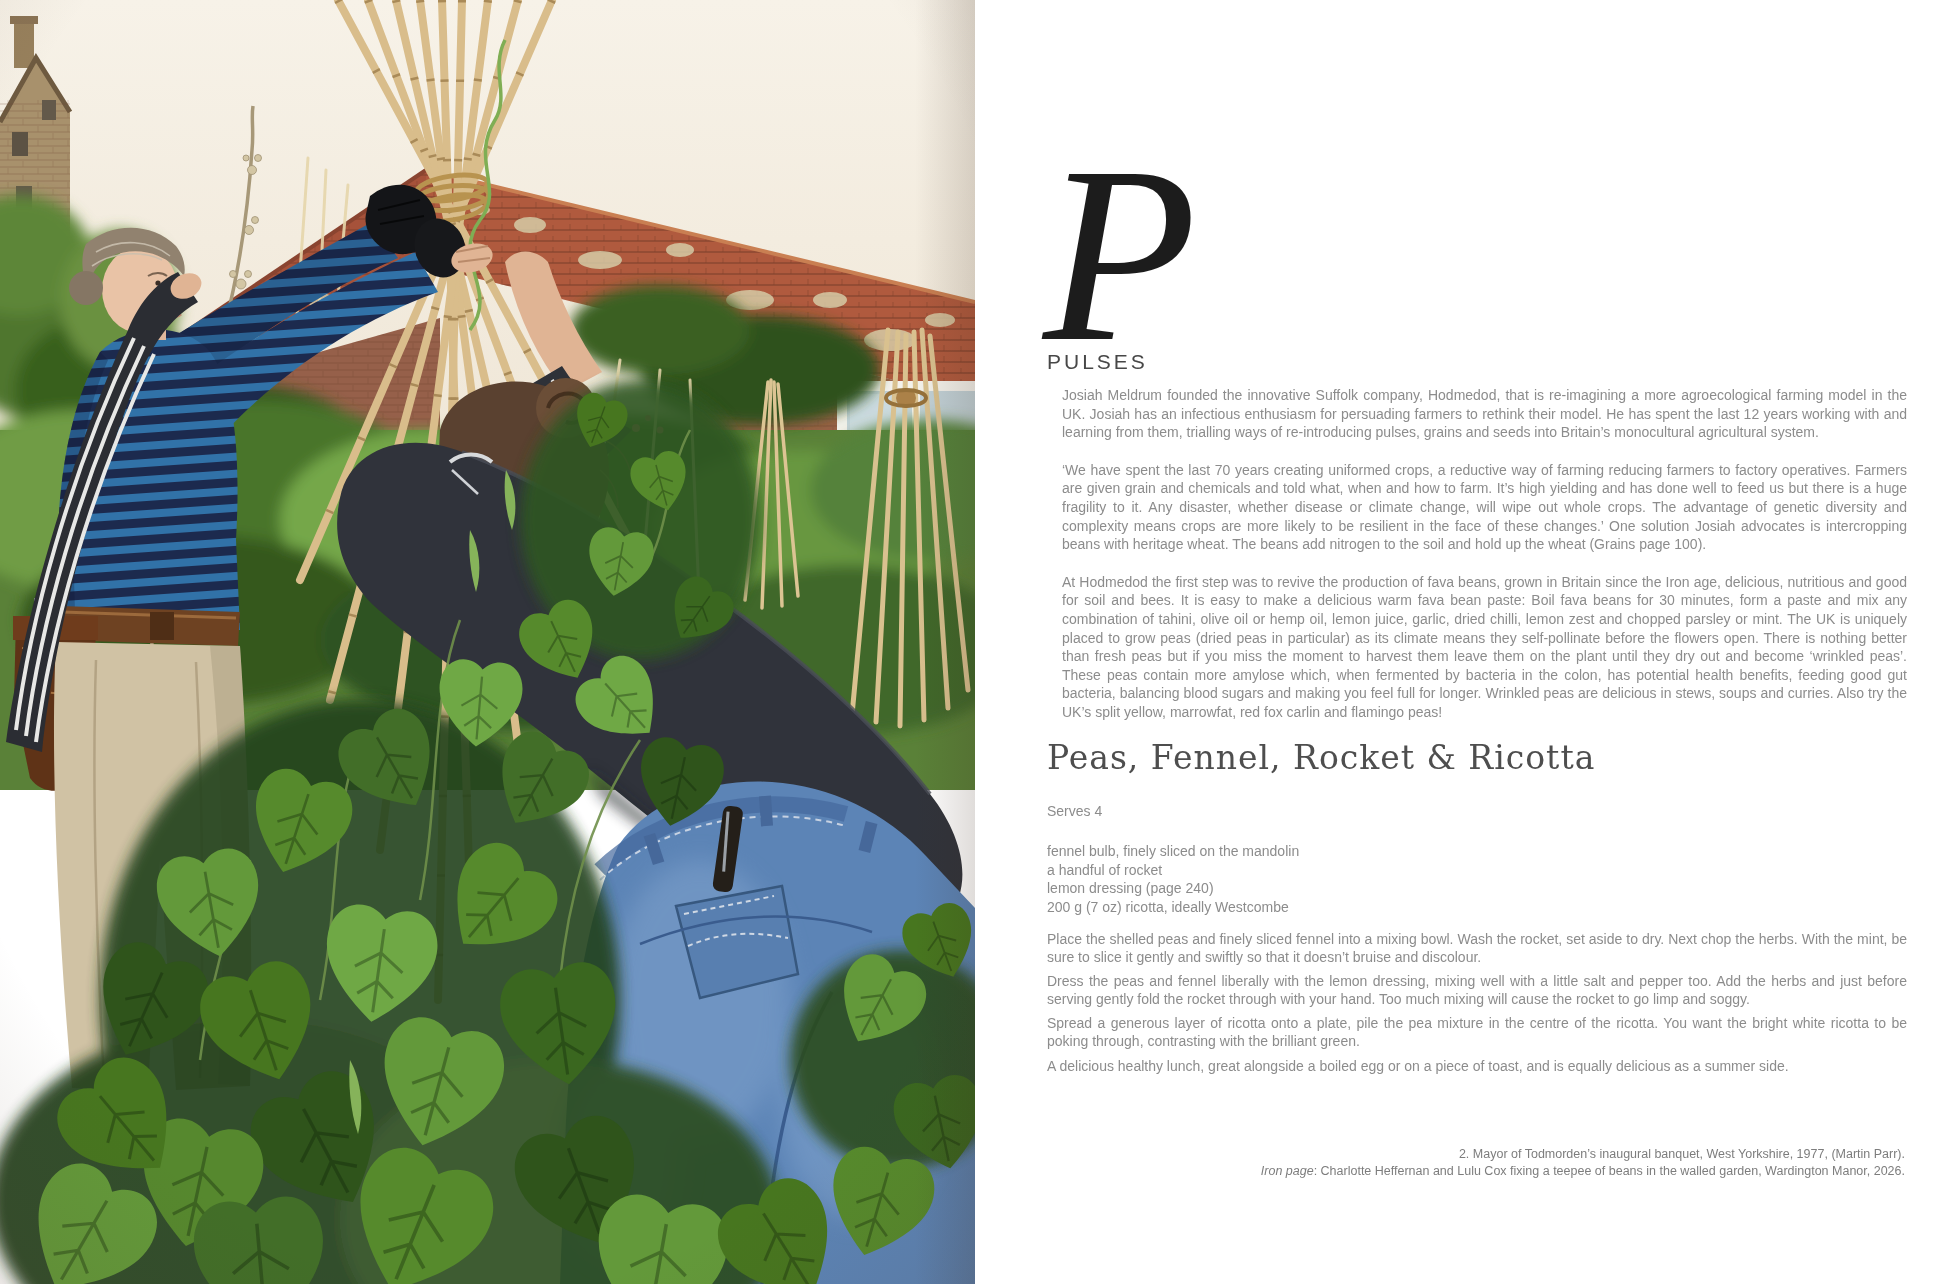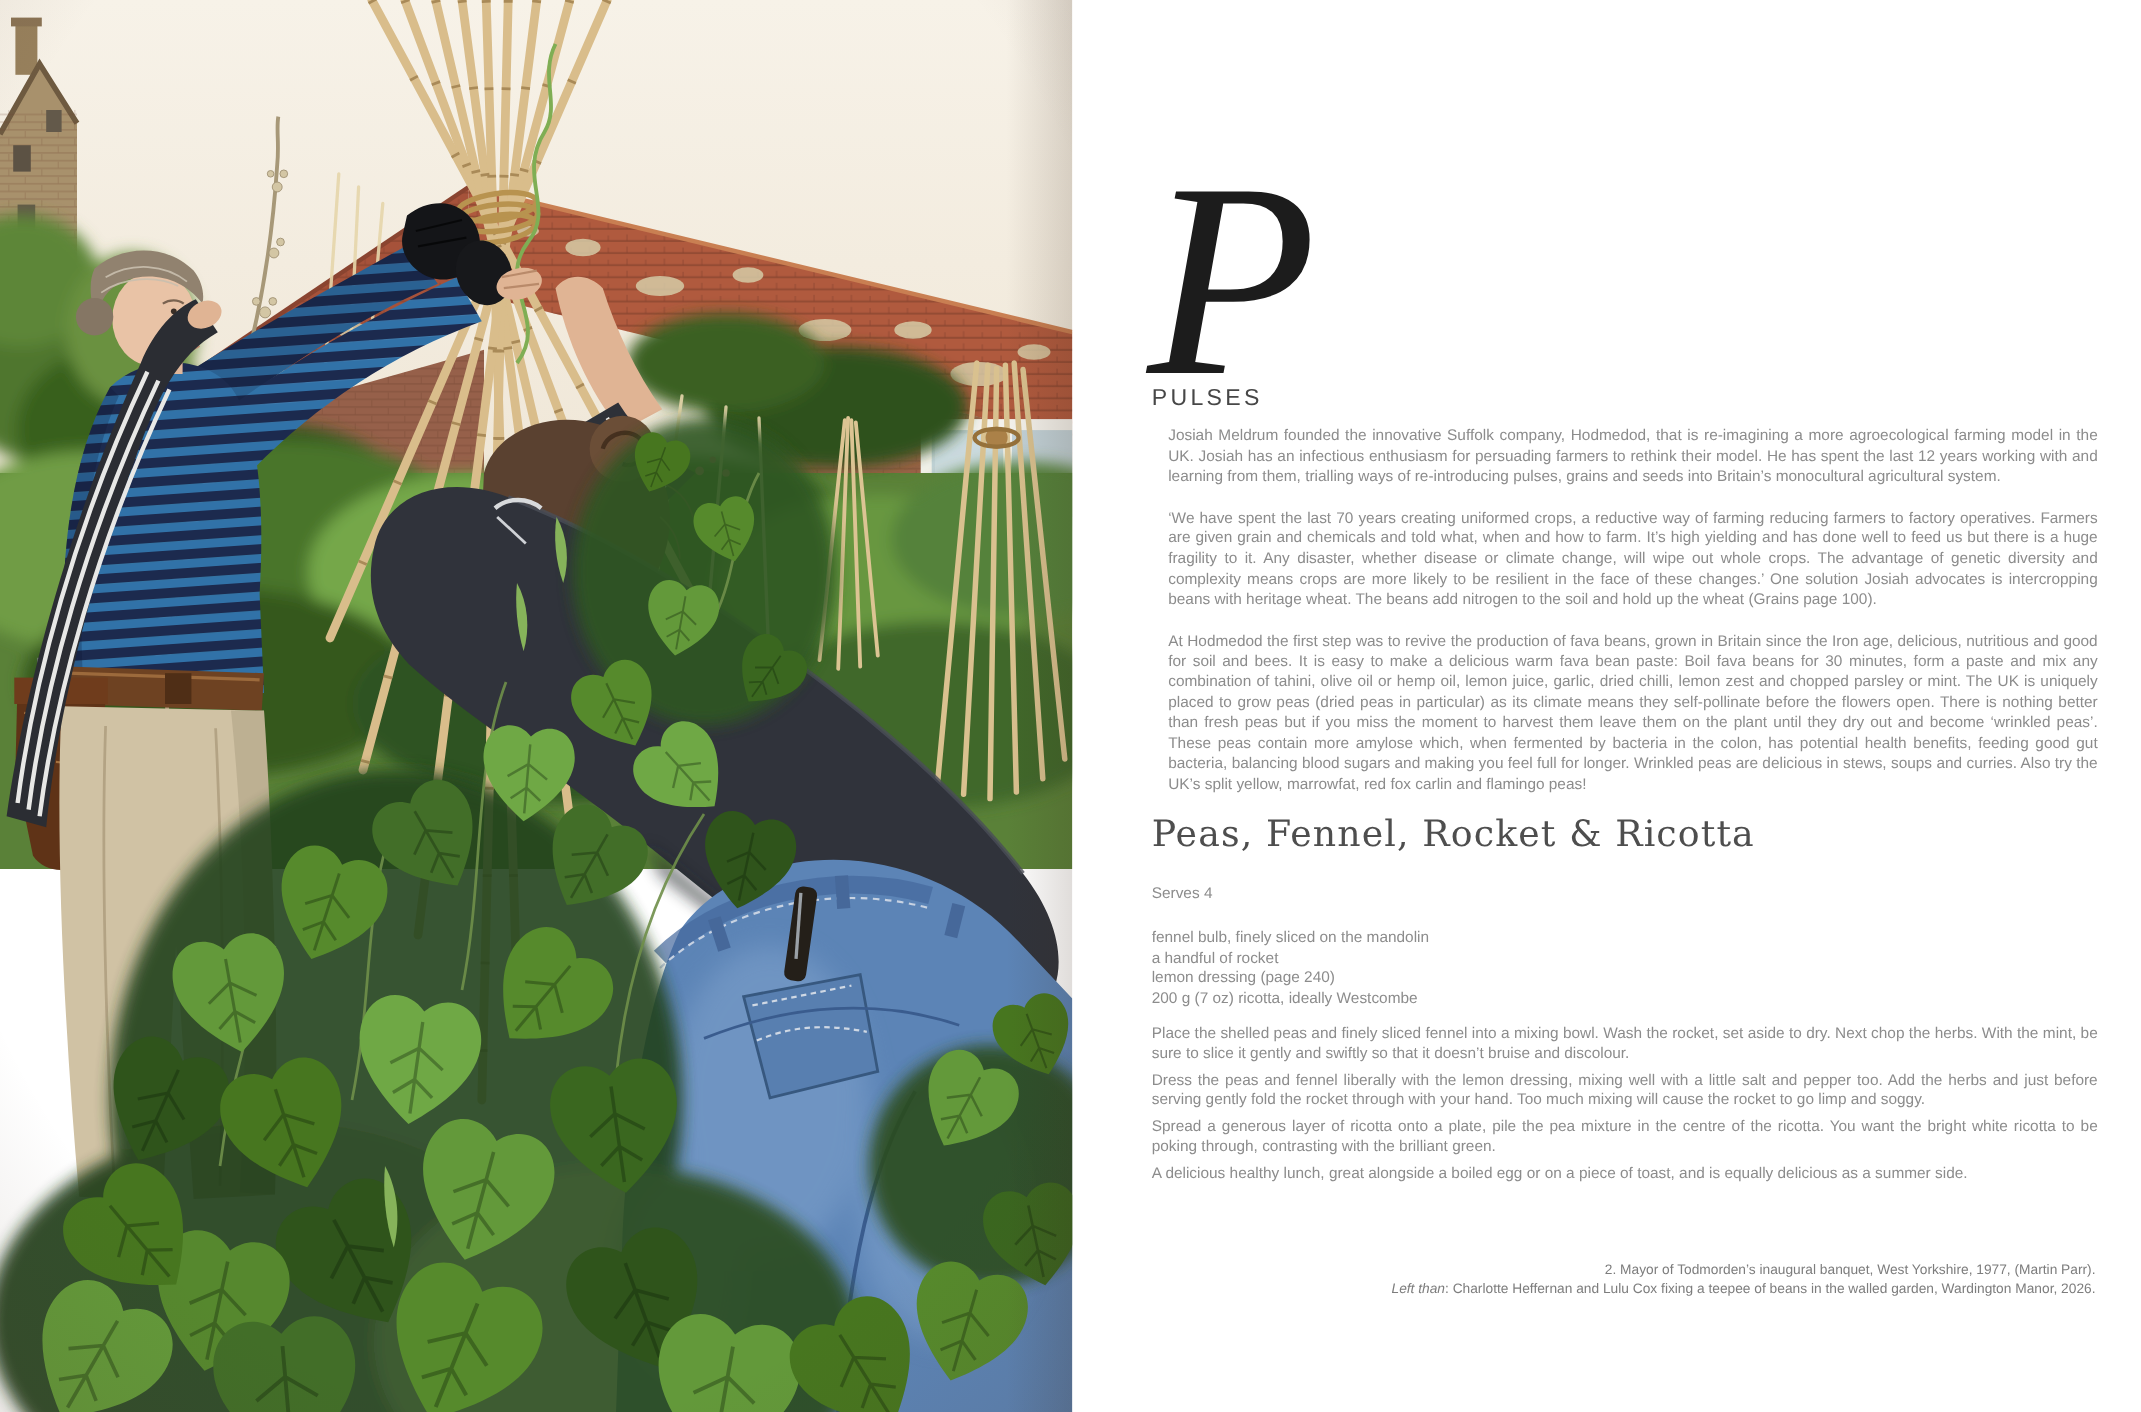--- a/index.html
+++ b/index.html
@@ -409,18 +409,18 @@
       <div class="method">
         <p>Place the shelled peas and finely sliced fennel into a mixing bowl. Wash the rocket, set aside to dry. Next chop the herbs. With the mint, be sure to slice it gently and swiftly so that it doesn’t bruise and discolour.</p>
         <p>Dress the peas and fennel liberally with the lemon dressing, mixing well with a little salt and pepper too. Add the herbs and just before serving gently fold the rocket through with your hand. Too much mixing will cause the rocket to go limp and soggy.</p>
         <p>Spread a generous layer of ricotta onto a plate, pile the pea mixture in the centre of the ricotta. You want the bright white ricotta to be poking through, contrasting with the brilliant green.</p>
         <p>A delicious healthy lunch, great alongside a boiled egg or on a piece of toast, and is equally delicious as a summer side.</p>
       </div>
     </div>
 
     <div class="caption">
       <div><span>2. Mayor of Todmorden’s inaugural banquet, West Yorkshire, 1977, (Martin Parr).</span></div>
-      <div><span class="it">Left than</span><span>: Charlotte Heffernan and Lulu Cox fixing a teepee of beans in the walled garden, Wardington Manor, 2026.</span></div>
+      <div><span class="it">Iron page</span><span>: Charlotte Heffernan and Lulu Cox fixing a teepee of beans in the walled garden, Wardington Manor, 2026.</span></div>
     </div>
 
     <div class="page-num">131</div>
   </div>
 </div>
 
 </body></html>

